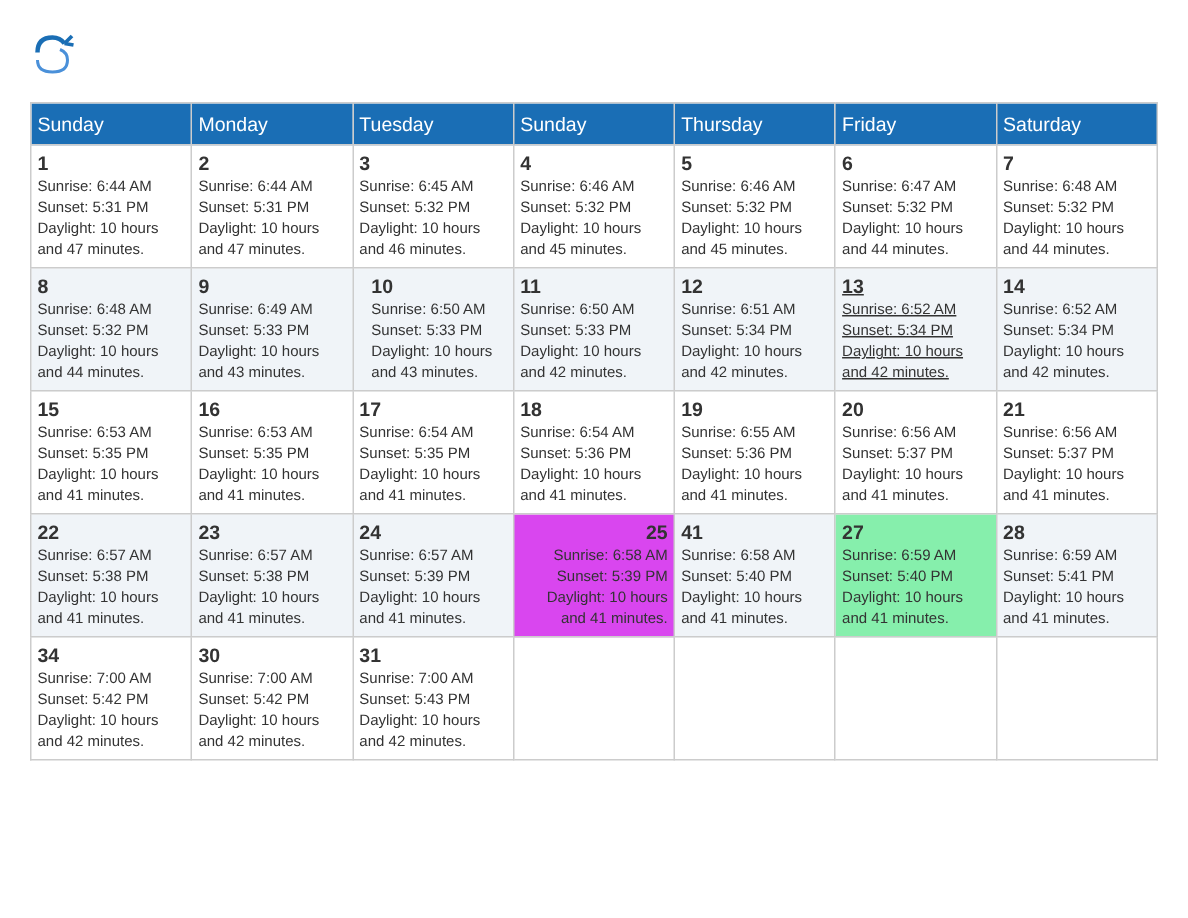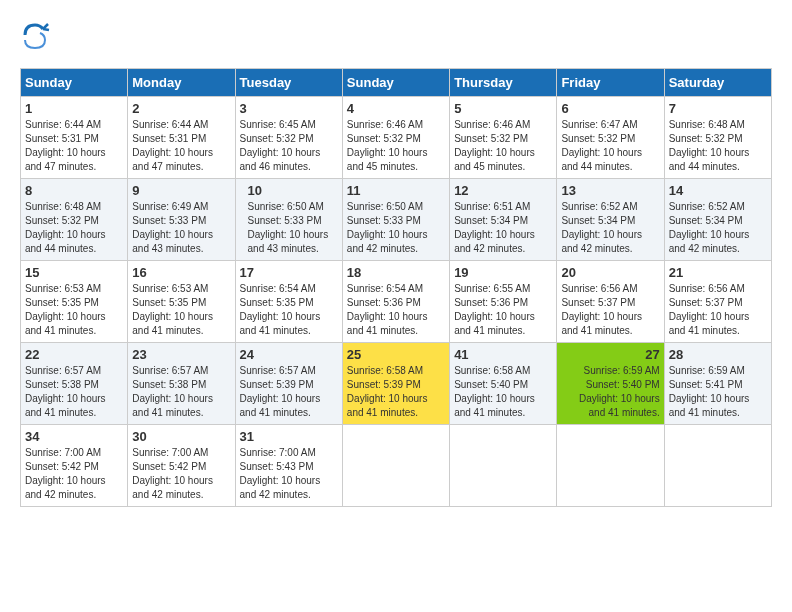--- a/index.html
+++ b/index.html
@@ -43,21 +43,21 @@
       color: #444;
     }
     .calendar {
       width: 100%;
       border-collapse: collapse;
     }
     .calendar th {
       background-color: #1a6eb5;
       color: #fff;
       font-size: 13px;
-      font-weight: bold;
+      font-weight: normal;
       padding: 6px 4px;
       text-align: left;
       border: 1px solid #ccc;
     }
     .calendar td {
       border: 1px solid #ccc;
       vertical-align: top;
       padding: 4px;
       width: calc(100% / 7);
       font-size: 10.5px;
@@ -214,21 +214,21 @@
         </div>
       </td>
         <td style="background-color: rgb(240, 244, 248);">
         <span class="day-num">12</span>
         <div class="day-info">
           Sunrise: 6:51 AM<br>
           Sunset: 5:34 PM<br>
           Daylight: 10 hours and 42 minutes.
         </div>
       </td>
-        <td style="background-color: rgb(240, 244, 248);">
+        <td style="background-color: rgb(240, 244, 248); text-decoration: underline;">
         <span class="day-num">13</span>
         <div class="day-info">
           Sunrise: 6:52 AM<br>
           Sunset: 5:34 PM<br>
           Daylight: 10 hours and 42 minutes.
         </div>
       </td>
         <td style="background-color: rgb(240, 244, 248);">
         <span class="day-num">14</span>
         <div class="day-info">
@@ -314,37 +314,37 @@
         </div>
       </td>
         <td style="background-color: rgb(240, 244, 248); margin-top: 36px;">
         <span class="day-num">24</span>
         <div class="day-info">
           Sunrise: 6:57 AM<br>
           Sunset: 5:39 PM<br>
           Daylight: 10 hours and 41 minutes.
         </div>
       </td>
-        <td style="background-color: #fde047;">
+        <td style="background-color: #d946ef; text-align: right;">
         <span class="day-num">25</span>
         <div class="day-info">
           Sunrise: 6:58 AM<br>
           Sunset: 5:39 PM<br>
           Daylight: 10 hours and 41 minutes.
         </div>
       </td>
         <td style="background-color: rgb(240, 244, 248);">
         <span class="day-num">41</span>
         <div class="day-info">
           Sunrise: 6:58 AM<br>
           Sunset: 5:40 PM<br>
           Daylight: 10 hours and 41 minutes.
         </div>
       </td>
-        <td style="background-color: #84cc16; text-align: right;">
+        <td style="background-color: #86efac;">
         <span class="day-num">27</span>
         <div class="day-info">
           Sunrise: 6:59 AM<br>
           Sunset: 5:40 PM<br>
           Daylight: 10 hours and 41 minutes.
         </div>
       </td>
         <td style="background-color: rgb(240, 244, 248);">
         <span class="day-num">28</span>
         <div class="day-info">

